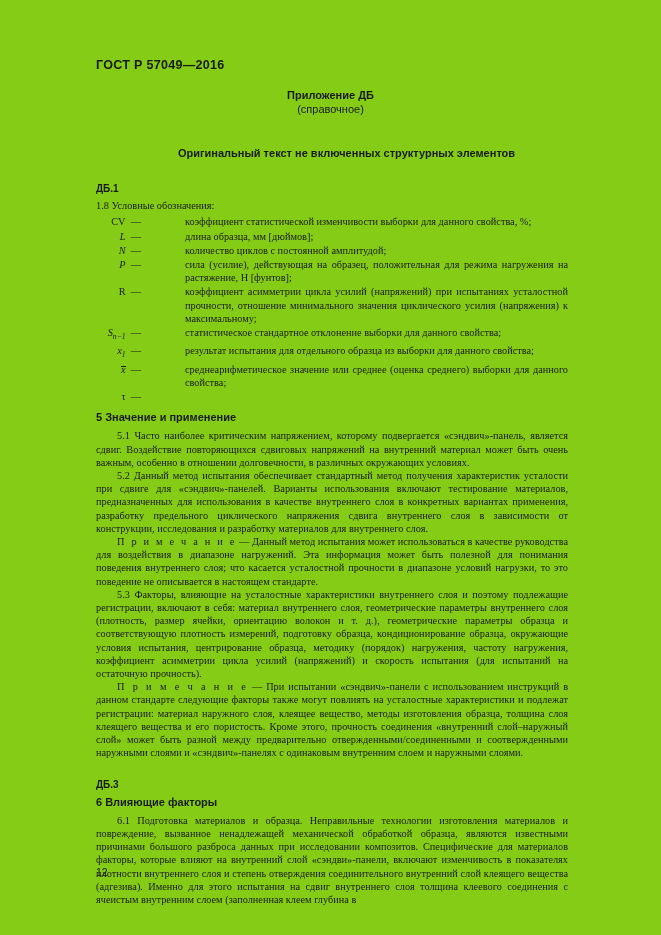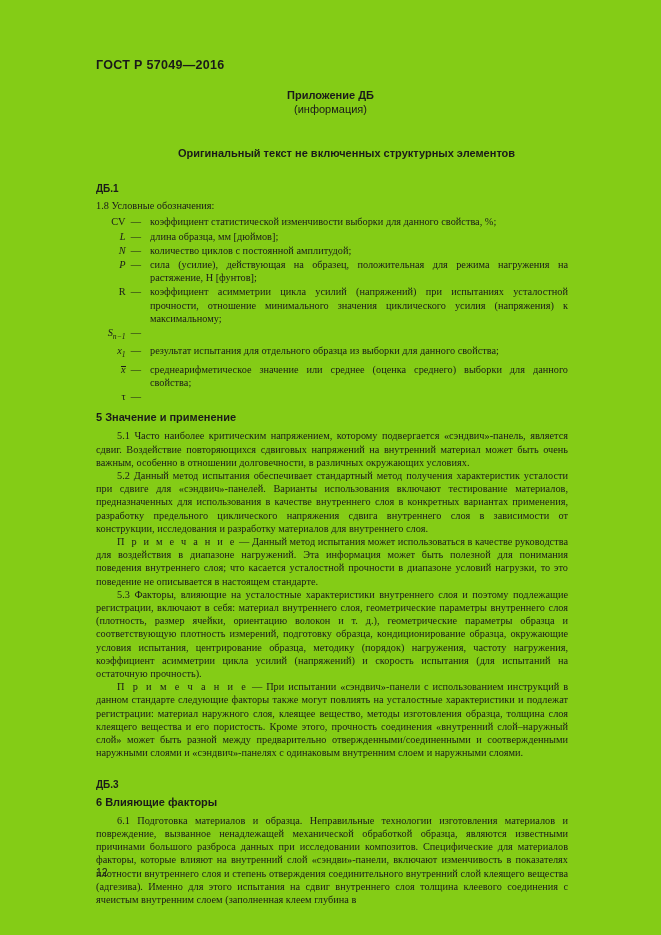--- a/index.html
+++ b/index.html
@@ -87,20 +87,21 @@
   .note .sp {
     letter-spacing: 2.2px;
   }
   .deflist {
     margin-top: 3px;
   }
   .defrow {
     display: flex;
     align-items: flex-start;
     margin-bottom: 1px;
+    gap: 35px;
   }
   .defsym {
     width: 54px;
     flex: 0 0 54px;
     text-align: right;
     padding-right: 9px;
     box-sizing: border-box;
     white-space: nowrap;
   }
   .defsym .it { font-style: italic; }
@@ -133,21 +134,21 @@
 </style>
 </head>
 <body>
 
 <div class="page">
 
   <div class="std-header">ГОСТ Р 57049—2016</div>
 
   <div class="app-block">
     <div>Приложение ДБ</div>
-    <div class="sub">(информация)</div>
+    <div class="sub">(справочное)</div>
   </div>
 
   <div class="doc-title">Оригинальный текст не включенных структурных элементов</div>
 
   <div class="content">
 
     <div class="sec-label first">ДБ.1</div>
     <div class="plain">1.8 Условные обозначения:</div>
 
     <div class="deflist">
@@ -172,20 +173,21 @@
         <div class="defbody">сила (усилие), действующая на образец, положительная для режима нагружения на растяжение, Н [фунтов];</div>
       </div>
 
       <div class="defrow">
         <div class="defsym">R&nbsp;&nbsp;—</div>
         <div class="defbody">коэффициент асимметрии цикла усилий (напряжений) при испытаниях усталостной прочности, отношение минимального значения циклического усилия (напряжения) к максимальному;</div>
       </div>
 
       <div class="defrow">
         <div class="defsym"><span class="it">S</span><span class="sub">n−1</span>&nbsp;&nbsp;—</div>
+        <div class="defbody">статистическое стандартное отклонение выборки для данного свойства;</div>
       </div>
 
       <div class="defrow">
         <div class="defsym"><span class="it">x</span><span class="sub">1</span>&nbsp;&nbsp;—</div>
         <div class="defbody">результат испытания для отдельного образца из выборки для данного свойства;</div>
       </div>
 
       <div class="defrow">
         <div class="defsym"><span class="ov it">x</span>&nbsp;&nbsp;—</div>
         <div class="defbody">среднеарифметическое значение или среднее (оценка среднего) выборки для данного свойства;</div>

